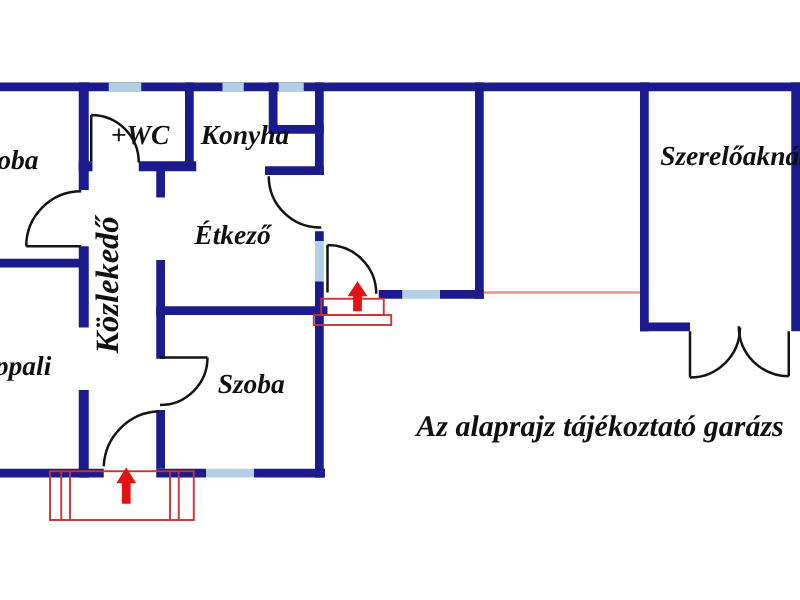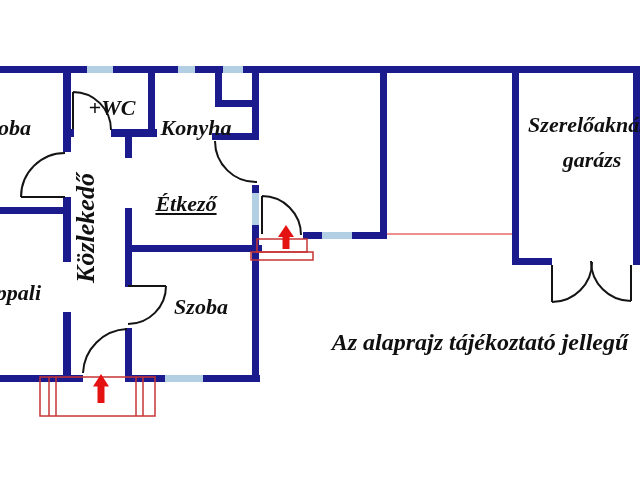--- a/index.html
+++ b/index.html
@@ -105,22 +105,21 @@
     </g>
 
     <g fill="#e51212">
       <path d="M286,225 L278,237 L282.5,237 L282.5,249 L289.5,249 L289.5,237 L294,237 Z"></path>
       <path d="M101,374 L93,386.5 L97.5,386.5 L97.5,403 L104.5,403 L104.5,386.5 L109,386.5 Z"></path>
     </g>
   </svg>
 
   <div class="lbl" style="left:4px;top:128px;">Szoba</div>
   <div class="lbl" style="left:112px;top:108px;">+WC</div>
-  <div class="lbl" style="left:196px;top:128px;">Konyha</div>
+  <div class="lbl" style="left:196px;top:108px;">Konyha</div>
   <div class="lbl" style="left:588px;top:125px;">Szerelőaknás</div>
-  <div class="lbl" style="left:592px;top:160px;">garázs</div>
-  <div class="lbl" style="left:186px;top:204px;text-decoration:underline;">Étkező</div>
+  <div class="lbl" style="left:186px;top:188px;">Étkező</div>
   <div class="lbl rot" style="left:86px;top:228px;">Közlekedő</div>
   <div class="lbl" style="left:5px;top:293px;">Nappali</div>
   <div class="lbl" style="left:201px;top:307px;">Szoba</div>
 
-  <div class="lbl big" style="left:480px;top:342px;">Az alaprajz tájékoztató jellegű</div>
+  <div class="lbl big" style="left:480px;top:342px;">Az alaprajz tájékoztató garázs</div>
 </div>
 
 </body></html>

